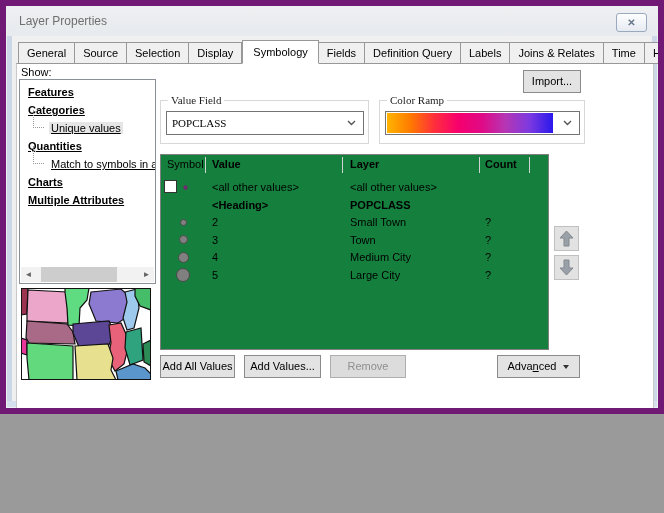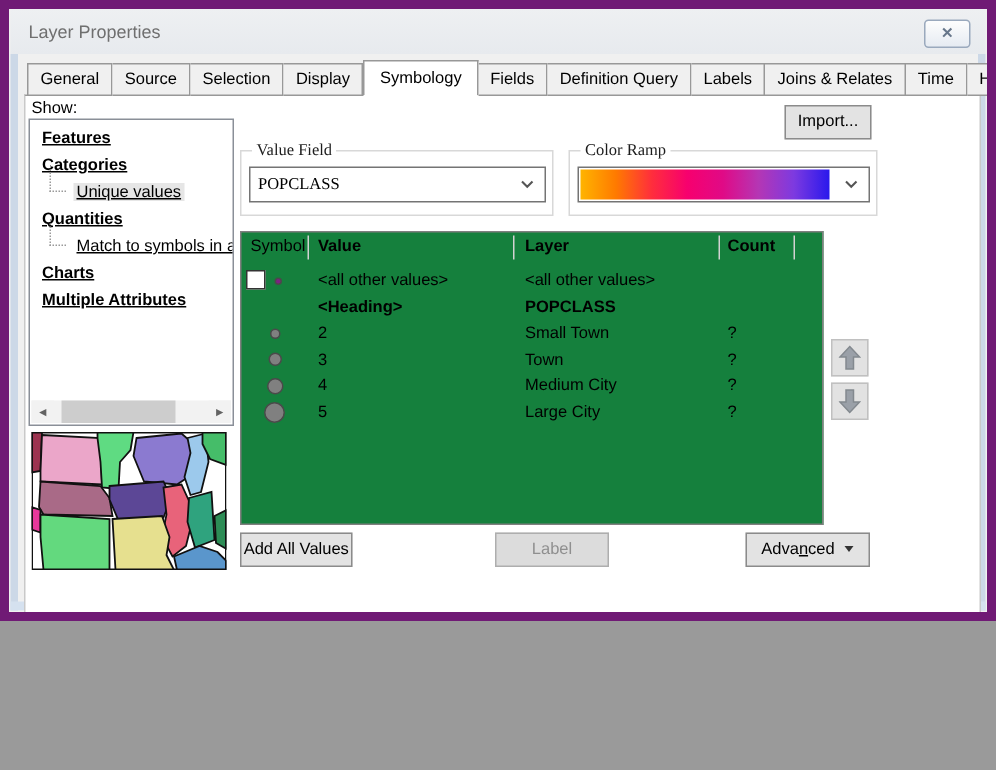--- a/index.html
+++ b/index.html
@@ -253,20 +253,21 @@
         <path d="M7.5 1 L14 8 L10 8 L10 16 L5 16 L5 8 L1 8 Z" fill="#9aa0a8" stroke="#83898f" stroke-width="1"></path>
       </svg>
     </div>
     <div class="updown down-btn">
       <svg width="15" height="17" viewBox="0 0 15 17">
         <path d="M7.5 16 L1 9 L5 9 L5 1 L10 1 L10 9 L14 9 Z" fill="#9aa0a8" stroke="#83898f" stroke-width="1"></path>
       </svg>
     </div>
 
     <button class="btn action-btn a1">Add All Values</button>
-    <button class="btn disabled action-btn a3">Label</button>
+    <button class="btn action-btn a2">Add Values...</button>
+    <button class="btn disabled action-btn a3">Remove</button>
     <button class="btn action-btn a5"><span>Adva</span><span class="mnem">n</span><span>ced</span><span class="caret"></span></button>
   </div>
 
   <button class="btn footer-btn ok">OK</button>
   <button class="btn footer-btn cancel">Cancel</button>
   <button class="btn disabled footer-btn apply">Apply</button>
 </div>
 
 </body></html>

